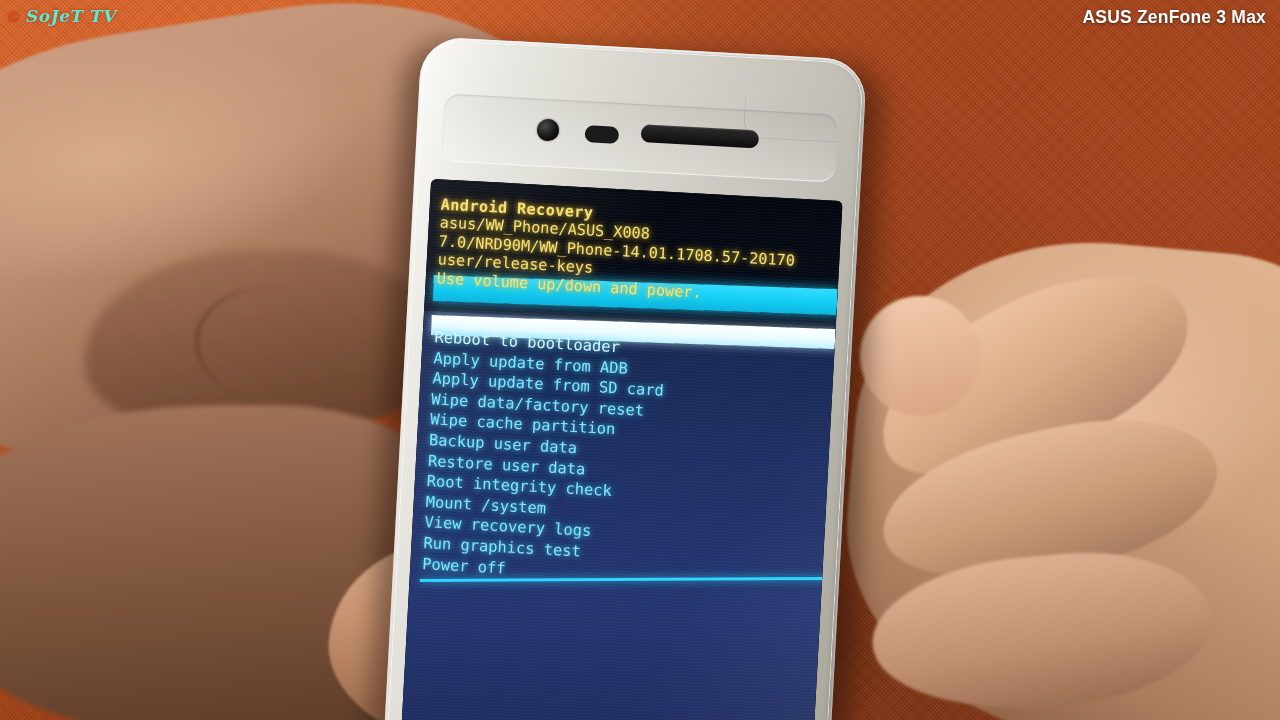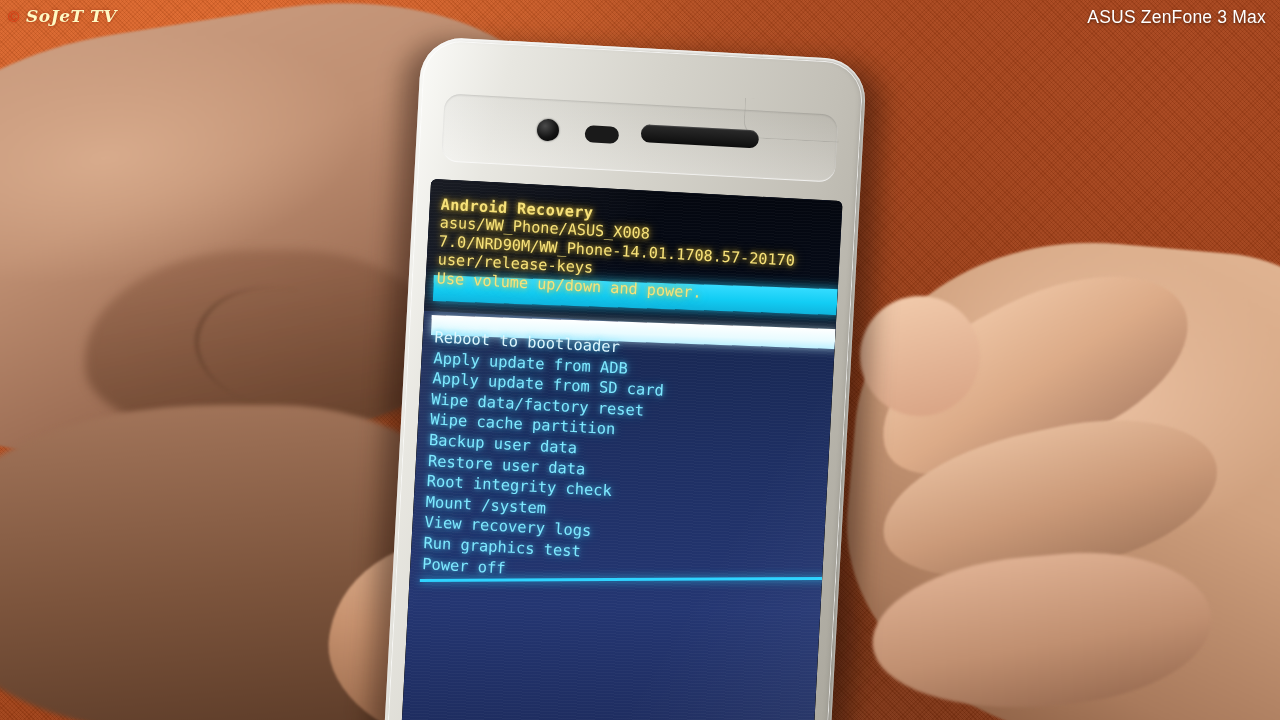--- a/index.html
+++ b/index.html
@@ -271,39 +271,39 @@
     z-index:3;
   }
 
   
   .corner-title {
     position:absolute; right:14px; top:6px;
     text-align:left;
     color:#fff;
     font-size:17.5px;
     line-height:22px;
-    font-weight:400;
+    font-weight:700;
     letter-spacing:.2px;
     text-shadow:0 1px 3px rgba(0,0,0,.55);
     z-index:30;
   }
   .watermark {
     position:absolute; left:8px; top:6px;
     display:flex; align-items:center; gap:7px;
     z-index:30;
   }
   .wm-c {
     color:#e03c14; font-size:15px; line-height:1;
     text-shadow:0 0 3px rgba(120,25,5,.6);
   }
   .wm-text {
     font-family:"DejaVu Serif", serif;
     font-style:italic; font-weight:bold;
     font-size:17px;
-    color:#fef9c3;
+    color:#5eead4;
     letter-spacing:.5px;
     text-shadow:0 0 3px rgba(130,30,8,.65);
   }
 </style>
 </head>
 <body>
 
 <div id="stage">
 
   <div class="bg-fabric"></div>

